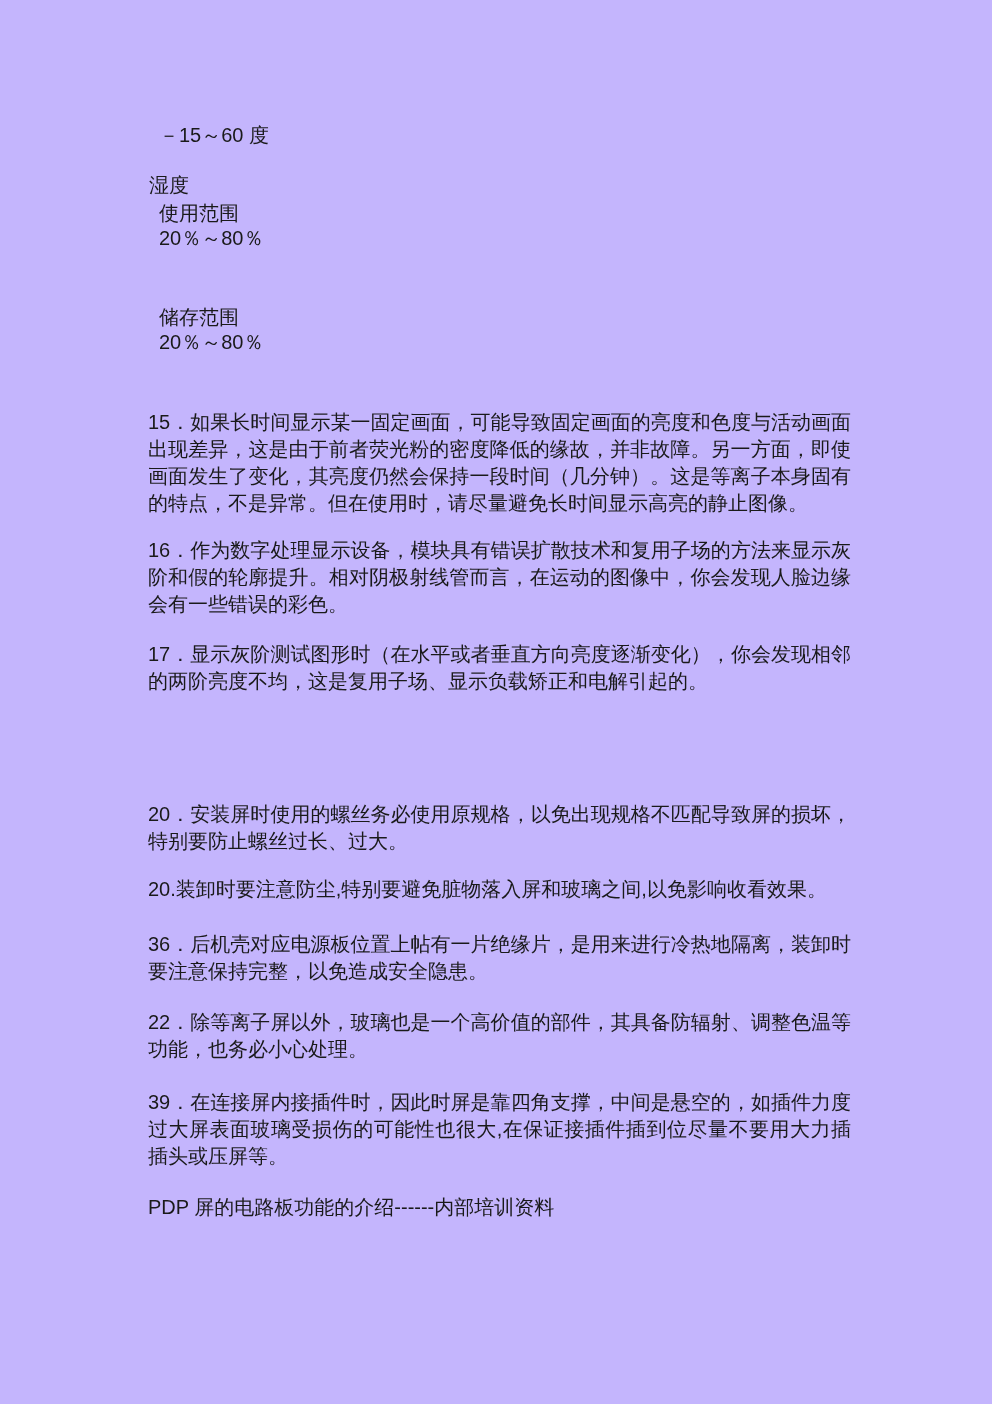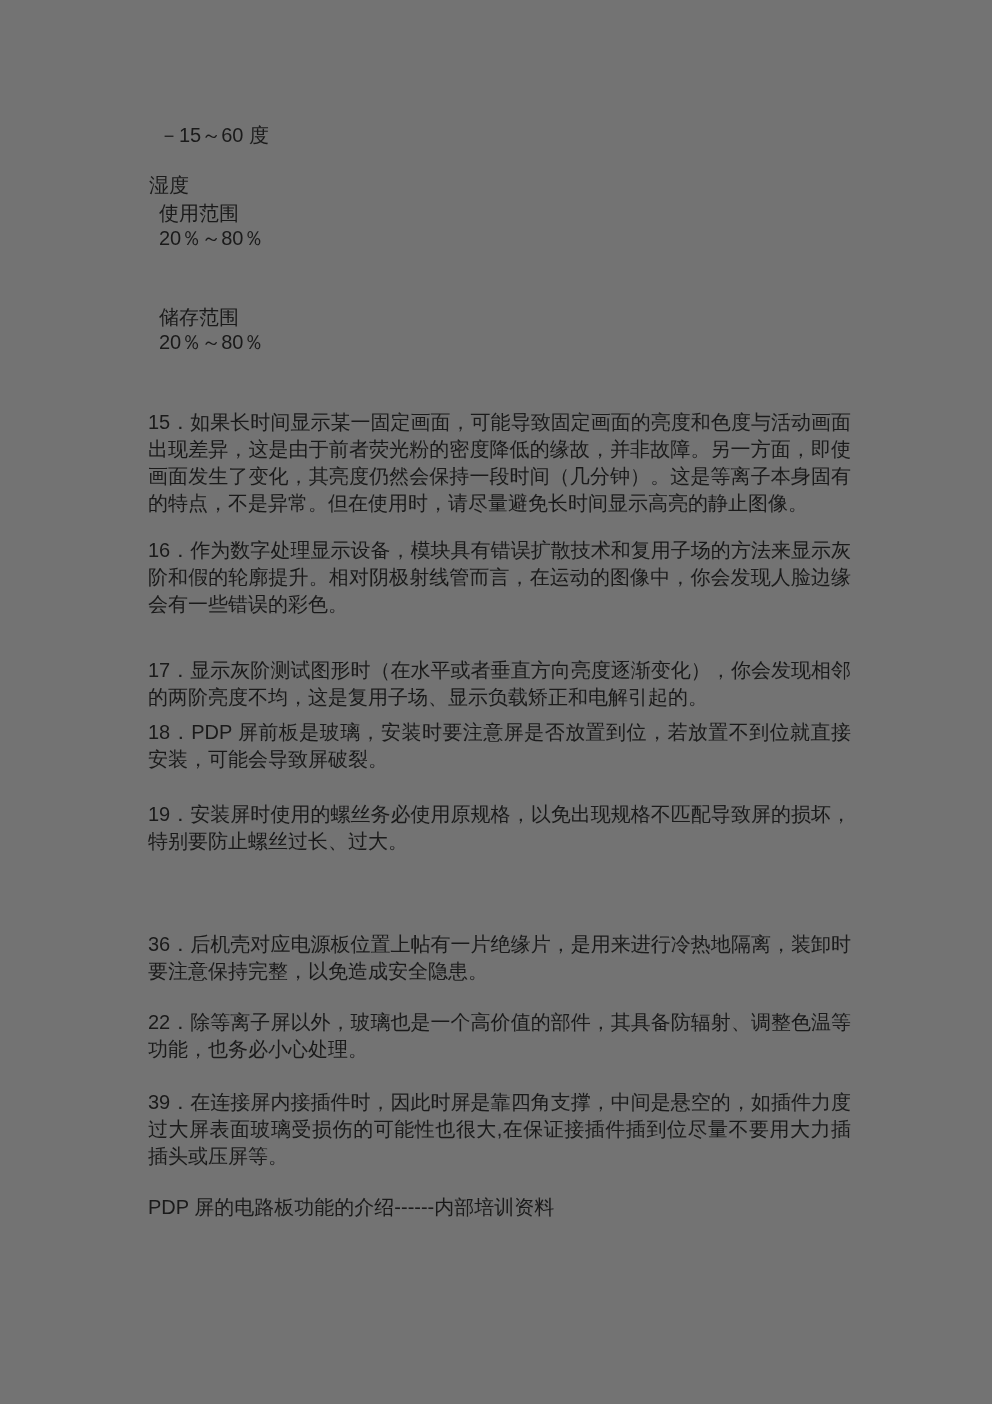--- a/index.html
+++ b/index.html
@@ -1,20 +1,20 @@
 <!DOCTYPE html>
 <html lang="zh"><head>
 <meta charset="utf-8">
 <style>
   html, body { margin: 0; padding: 0; background: #ffffff; }
   .page {
     position: relative;
     width: 992px;
     height: 1404px;
-    background: #737373;
+    background: #c4b5fd;
     overflow: hidden;
     font-family: "Liberation Sans", "DejaVu Sans", sans-serif;
     color: #1a1a1a;
   }
   .doc {
     position: absolute;
     left: 148px;
     top: 0;
     width: 703px;
     height: 100%;
@@ -49,26 +49,26 @@
     <p class="line indent" style="top:225px">20％～80％</p>
 
     <p class="line indent" style="top:304px">储存范围</p>
 
     <p class="line indent" style="top:329px">20％～80％</p>
 
     <p class="para" style="top:409px">15．如果长时间显示某一固定画面，可能导致固定画面的亮度和色度与活动画面出现差异，这是由于前者荧光粉的密度降低的缘故，并非故障。另一方面，即使画面发生了变化，其亮度仍然会保持一段时间（几分钟）。这是等离子本身固有的特点，不是异常。但在使用时，请尽量避免长时间显示高亮的静止图像。</p>
 
     <p class="para" style="top:537px">16．作为数字处理显示设备，模块具有错误扩散技术和复用子场的方法来显示灰阶和假的轮廓提升。相对阴极射线管而言，在运动的图像中，你会发现人脸边缘会有一些错误的彩色。</p>
 
-    <p class="para" style="top:657px">17．显示灰阶测试图形时（在水平或者垂直方向亮度逐渐变化），你会发现相邻的两阶亮度不均，这是复用子场、显示负载矫正和电解引起的。</p>
+    <p class="para" style="top:641px">17．显示灰阶测试图形时（在水平或者垂直方向亮度逐渐变化），你会发现相邻的两阶亮度不均，这是复用子场、显示负载矫正和电解引起的。</p>
 
-    <p class="para" style="top:719px">18．PDP 屏前板是玻璃，安装时要注意屏是否放置到位，若放置不到位就直接安装，可能会导致屏破裂。</p>
 
-    <p class="para" style="top:801px">19．安装屏时使用的螺丝务必使用原规格，以免出现规格不匹配导致屏的损坏，特别要防止螺丝过长、过大。</p>
+    <p class="para" style="top:801px">20．安装屏时使用的螺丝务必使用原规格，以免出现规格不匹配导致屏的损坏，特别要防止螺丝过长、过大。</p>
 
+    <p class="para" style="top:876px">20.装卸时要注意防尘,特别要避免脏物落入屏和玻璃之间,以免影响收看效果。</p>
 
     <p class="para" style="top:931px">36．后机壳对应电源板位置上帖有一片绝缘片，是用来进行冷热地隔离，装卸时要注意保持完整，以免造成安全隐患。</p>
 
     <p class="para" style="top:1009px">22．除等离子屏以外，玻璃也是一个高价值的部件，其具备防辐射、调整色温等功能，也务必小心处理。</p>
 
     <p class="para" style="top:1089px">39．在连接屏内接插件时，因此时屏是靠四角支撑，中间是悬空的，如插件力度过大屏表面玻璃受损伤的可能性也很大,在保证接插件插到位尽量不要用大力插插头或压屏等。</p>
 
     <p class="line" style="top:1194px">PDP 屏的电路板功能的介绍------内部培训资料</p>
 
 

